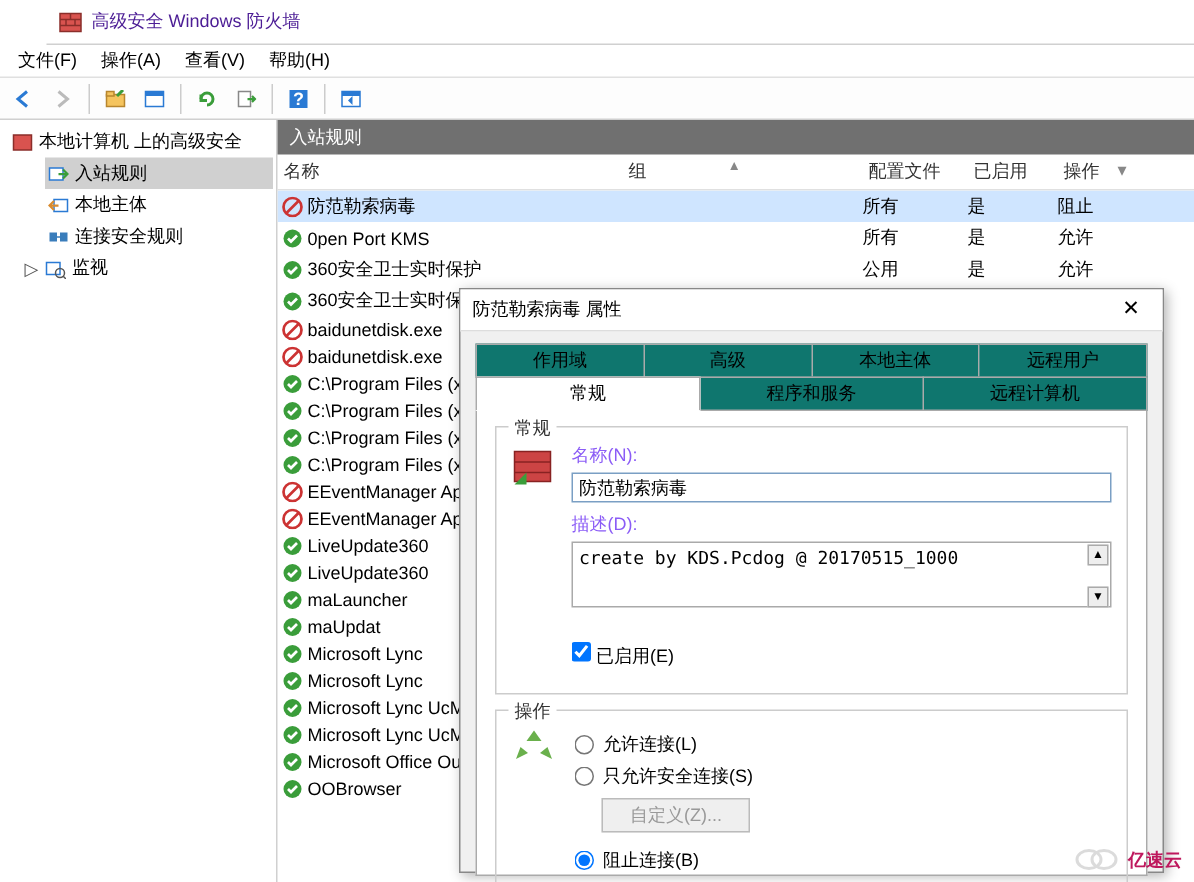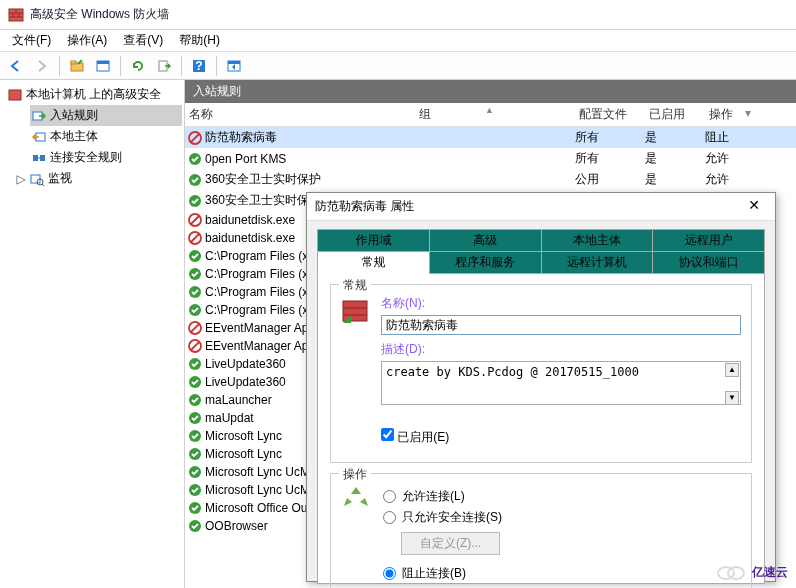--- a/index.html
+++ b/index.html
@@ -1,17 +1,17 @@
 <!DOCTYPE html>
 <html><head>
 <meta charset="utf-8">
 <style>
 * { margin: 0; padding: 0; box-sizing: border-box; font-family: "Microsoft YaHei","Segoe UI",sans-serif; font-size: 12px; }
 body { background: #fff; width:796px; height:588px; overflow:hidden; position:relative; }
-.title-bar { height:30px; display:flex; align-items:center; padding:0 8px; border-bottom:1px solid #d0d0d0; color:#0f172a; }
+.title-bar { height:30px; display:flex; align-items:center; padding:0 8px; border-bottom:1px solid #d0d0d0; color:#4c1d95;margin-left:31px; }
 .title-bar svg{margin-right:6px}
 .menu-bar { height:22px; display:flex; align-items:center; padding:0 6px; gap:4px; border-bottom:1px solid #e0e0e0;}
 .menu-bar span{padding:2px 6px; cursor:default;}
 .tool-bar { height:28px; display:flex; align-items:center; padding:0 4px; gap:2px; border-bottom:1px solid #d0d0d0; background:#fdfdfd;}
 .tbtn{width:24px;height:22px;display:inline-flex;align-items:center;justify-content:center;border:1px solid transparent;}
 .tool-sep{width:1px;height:20px;background:#ccc;margin:0 3px;}
 .main{display:flex;height:calc(100% - 80px);}
 .tree{width:185px;border-right:1px solid #d0d0d0;padding:4px 2px;}
 .tree-row{display:flex;align-items:center;padding:2px 2px;gap:4px;margin-left:4px;}
 .tree-row.child{margin-left:28px;}
@@ -56,21 +56,21 @@
 .fld-col{flex:1;}
 .fld-col label{display:block;margin-bottom:3px;color:#8b5cf6;}
 .txt{width:100%;border:1px solid #7a9fc4;padding:2px 4px;font-family:inherit;font-size:12px;}
 .desc{width:100%;height:44px;border:1px solid #aaa;padding:3px 4px;font-family:"SimSun",monospace;font-size:12px;resize:none;}
 .scrollbtns{position:absolute;right:12px;top:72px;display:flex;flex-direction:column;}
 .scrollbtns div{width:14px;height:14px;border:1px solid #aaa;font-size:8px;text-align:center;background:#eee;line-height:12px;}
 .chk{margin-top:20px;}
 .radio-row{display:flex;align-items:center;margin:4px 0 4px 2px;gap:6px;}
 .cust-btn{margin:2px 0 6px 20px;padding:2px 18px;border:1px solid #bbb;background:#efefef;color:#999;}
 
-.watermark{position:absolute;right:8px;bottom:6px;color:#4c1d95;font-size:18px;font-weight:bold;display:flex;align-items:flex-start;gap:6px;}
+.watermark{position:absolute;right:8px;bottom:6px;color:#be185d;font-size:18px;font-weight:bold;display:flex;align-items:center;gap:6px;}
 .watermark svg{opacity:.5}
 </style>
 </head>
 <body>
 
 <div class="title-bar">
   <svg width="16" height="16">
       <rect x="1" y="2" width="14" height="12" fill="#d9534f" stroke="#8b2e2a"></rect>
       <line x1="1" y1="6" x2="15" y2="6" stroke="#8b2e2a"></line>
       <line x1="1" y1="10" x2="15" y2="10" stroke="#8b2e2a"></line>
@@ -418,21 +418,20 @@
     <div class="tabrow">
       <div class="tab">作用域</div>
       <div class="tab">高级</div>
       <div class="tab">本地主体</div>
       <div class="tab">远程用户</div>
     </div>
     <div class="tabrow r2">
       <div class="tab active">常规</div>
       <div class="tab">程序和服务</div>
       <div class="tab">远程计算机</div>
-      <div class="tab">协议和端口</div>
     </div>
   </div>
   <div class="tab-body">
     <div class="grp" style="position:relative;">
       <div class="grp-title">常规</div>
       <div class="fld">
         <div class="fld-icon">
           <svg width="32" height="32">
               <rect x="2" y="6" width="24" height="20" fill="#c44" stroke="#822"></rect>
               <line x1="2" y1="13" x2="26" y2="13" stroke="#822"></line>

